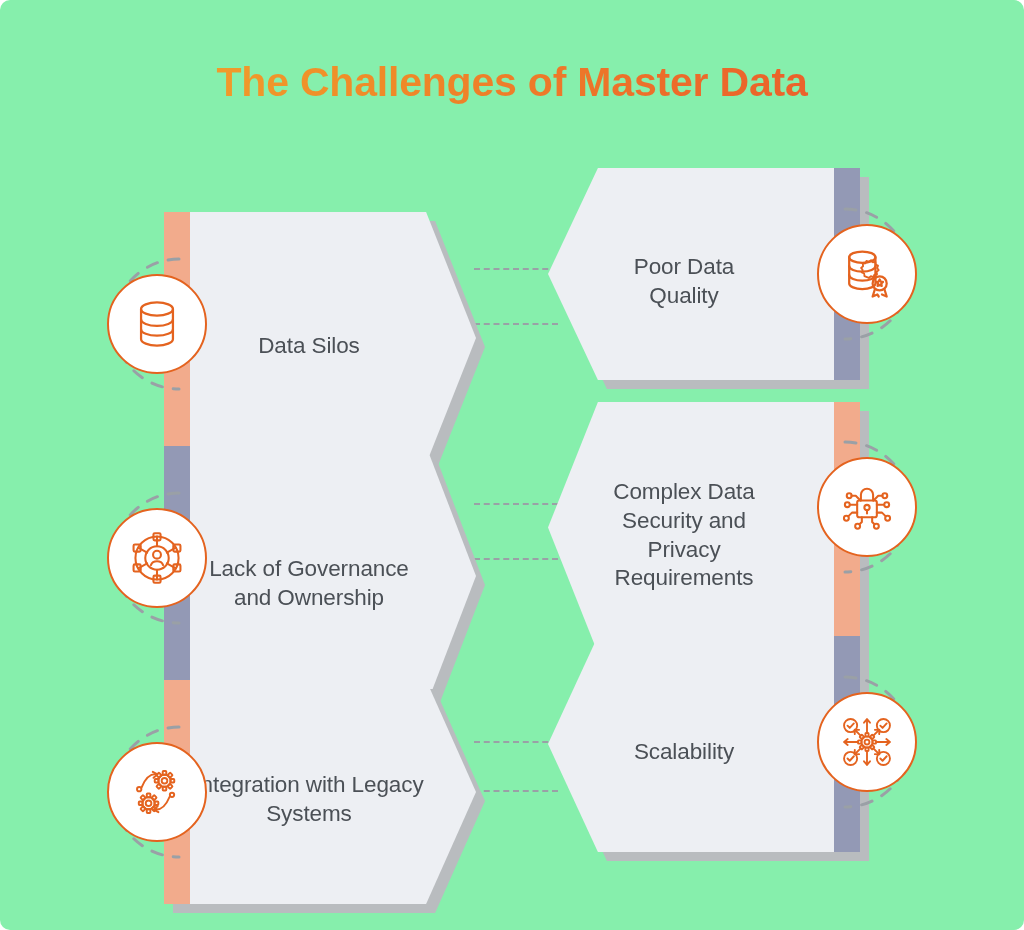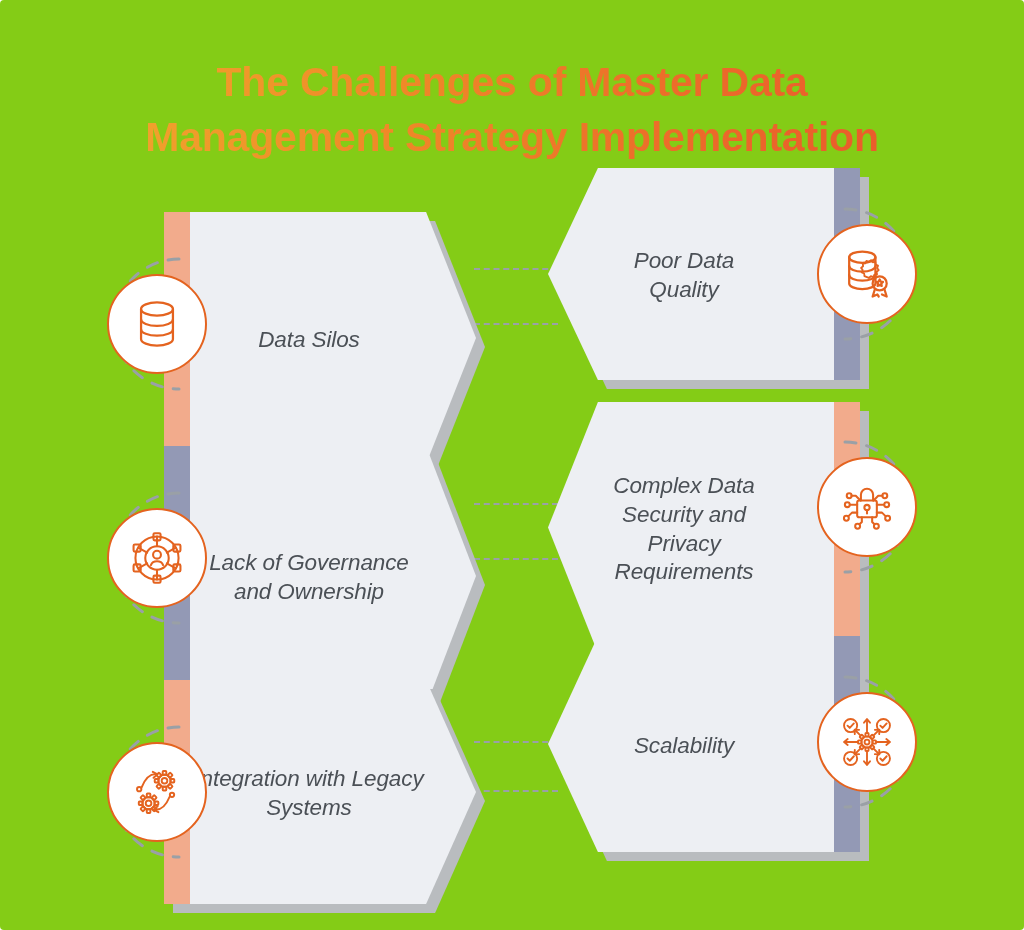--- a/index.html
+++ b/index.html
@@ -8,22 +8,22 @@
   }
   body {
     width: 1024px; height: 930px;
     font-family: "Liberation Sans", sans-serif;
     overflow: hidden;
     position: relative;
   }
   .canvas {
     position: absolute;
     inset: 0;
-    background: #84cc16;
-    border-radius: 4px;
+    background: #86efac;
+    border-radius: 10px;
     overflow: hidden;
   }
 
   
   .title {
     position: absolute;
     left: 0; top: 28px;
     width: 1024px;
     text-align: center;
     font-size: 41px;
@@ -62,30 +62,29 @@
   .stripe {
     position: absolute;
     top: 0; height: 100%;
     width: 26px;
   }
   .left .stripe { left: 0; }
   .right .stripe { right: 0; }
 
   .card-label {
     position: absolute;
-    top: 2px; height: 100%;
+    top: 8px; height: 100%;
     display: flex;
     align-items: center;
     justify-content: center;
     text-align: center;
     color: #4b5056;
     font-size: 22.5px;
     line-height: 1.28;
     letter-spacing: -0.1px;
-    font-style: italic;
   }
   .left .card-label { left: 26px; right: 48px; }
   .right .card-label { left: 56px; right: 96px; }
 
   
   .badge {
     position: absolute;
     width: 100px; height: 100px;
     border-radius: 50%;
     background: #ffffff;
@@ -113,21 +112,20 @@
     border-top: 2.5px dashed #9aa0a6;
   }
 </style>
 </head>
 <body>
 
 <div class="canvas">
 
   <h1 class="title">
     <span class="ln">The Challenges of Master Data</span>
-    <span class="ln">Management Strategy Implementation</span>
   </h1>
 
   <div class="connector" style="left:474px; top:268px; width:84px;"></div>
   <div class="connector" style="left:474px; top:323px; width:84px;"></div>
 
   <div class="connector" style="left:474px; top:503px; width:84px;"></div>
   <div class="connector" style="left:474px; top:558px; width:84px;"></div>
 
   <div class="connector" style="left:474px; top:741px; width:84px;"></div>
   <div class="connector" style="left:474px; top:790px; width:84px;"></div>

